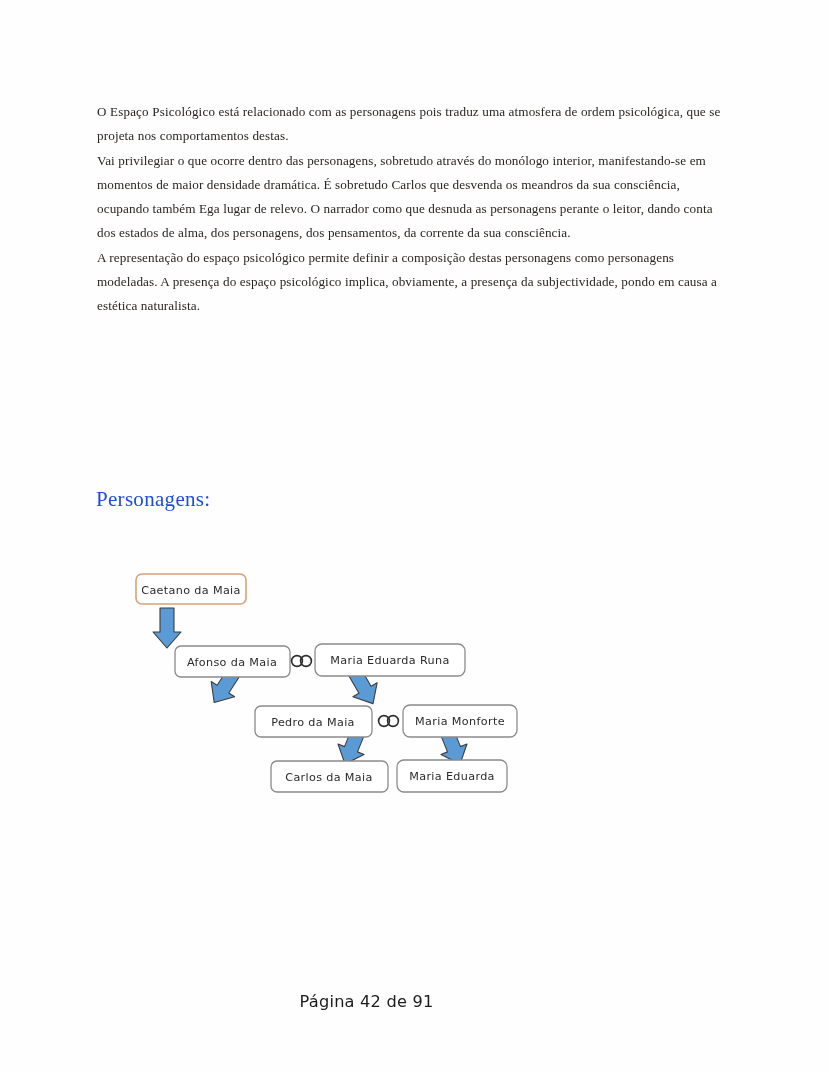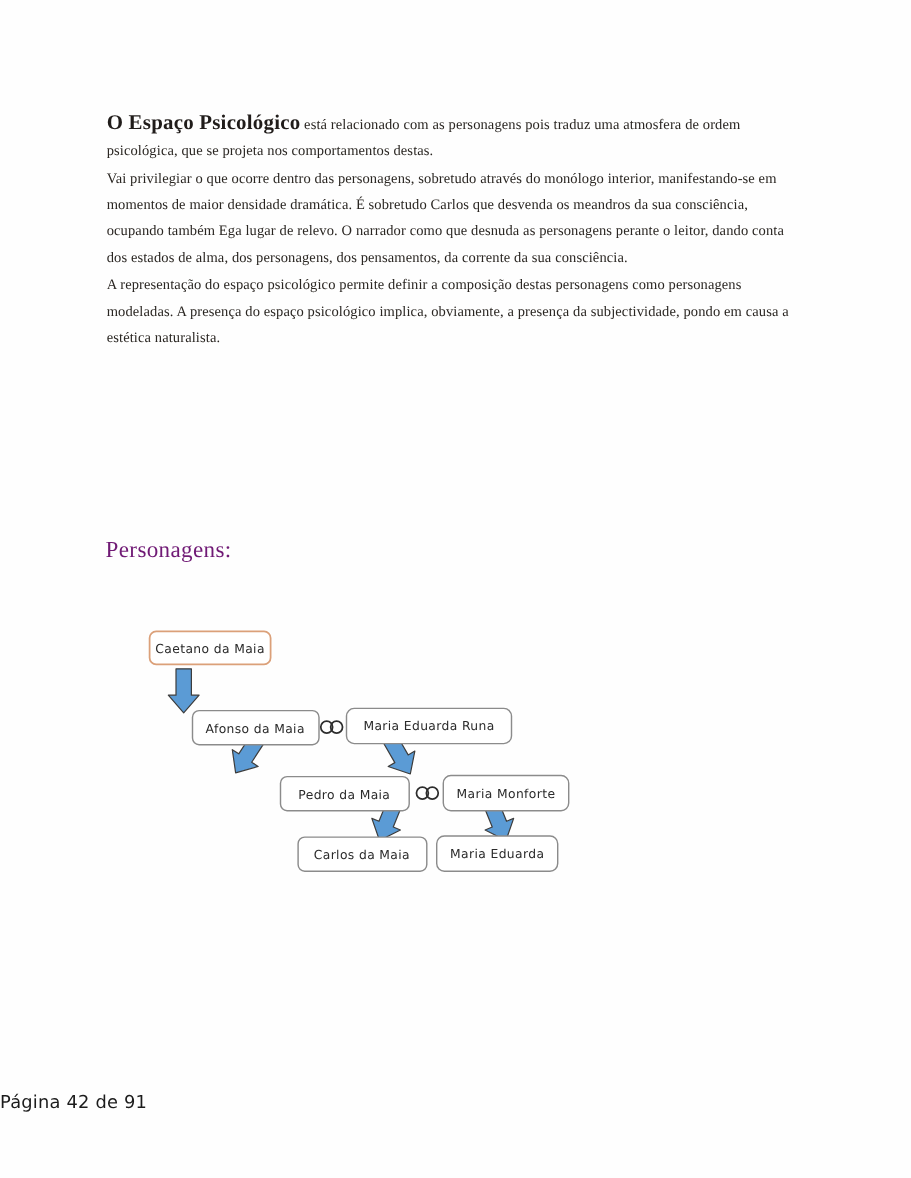--- a/index.html
+++ b/index.html
@@ -37,34 +37,33 @@
     text-align: left;
     color: #2a2622;
     letter-spacing: .1px;
   }
 
   .para + .para { margin-top: 0; }
 
   .para-gap { margin-top: 22px; }
 
   .lead {
-    font-size: 19px;
+    font-size: 13px;
     letter-spacing: .2px;
     color: #201c1a;
-    font-weight: bold;
   }
 
   
   .section-heading {
     position: absolute;
     left: 96px;
     top: 487px;
     font-size: 21px;
     letter-spacing: .3px;
-    color: #701a75;
+    color: #1d4ed8;
   }
 
   
   .diagram {
     position: absolute;
     left: 130px;
     top: 565px;
     width: 420px;
     height: 240px;
   }
@@ -76,21 +75,21 @@
     fill: #2b2b2b;
     letter-spacing: .35px;
   }
 
   
   .footer {
     position: absolute;
     left: 0;
     top: 992px;
     width: 733px;
-    text-align: left;
+    text-align: center;
     font-family: "DejaVu Sans", "Liberation Sans", sans-serif;
     font-size: 16.2px;
     color: #1c1c1c;
     letter-spacing: .2px;
   }
 </style>
 </head>
 <body>
 
 <div class="page">

